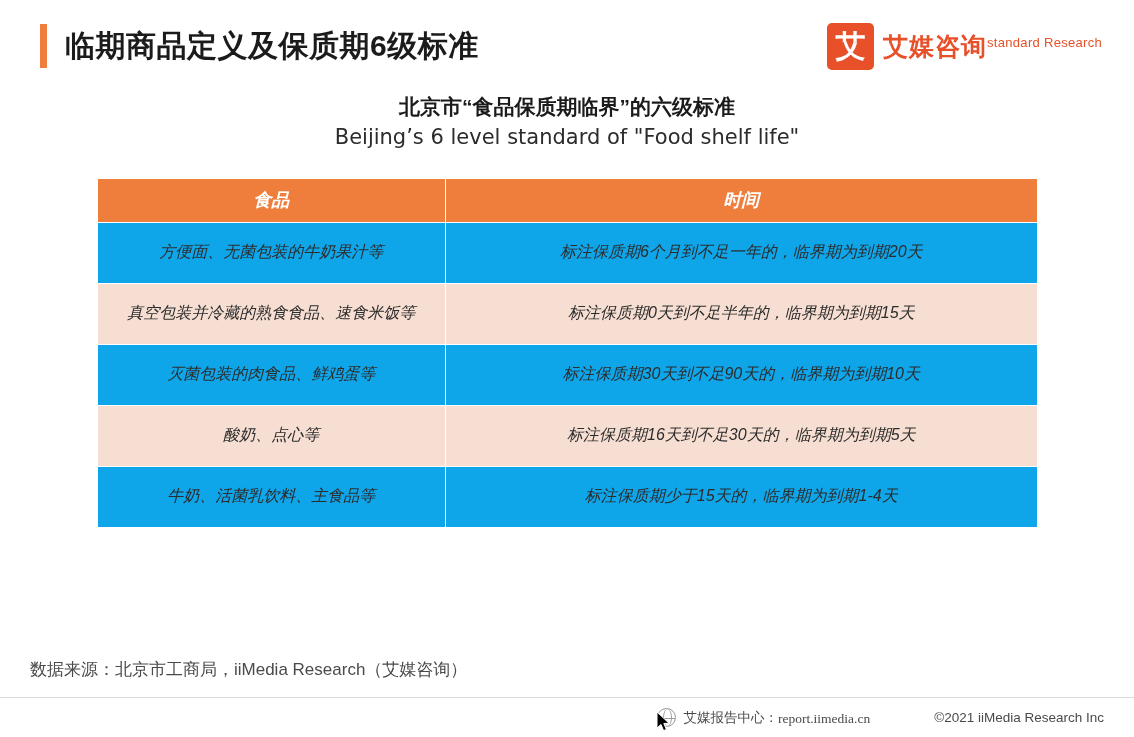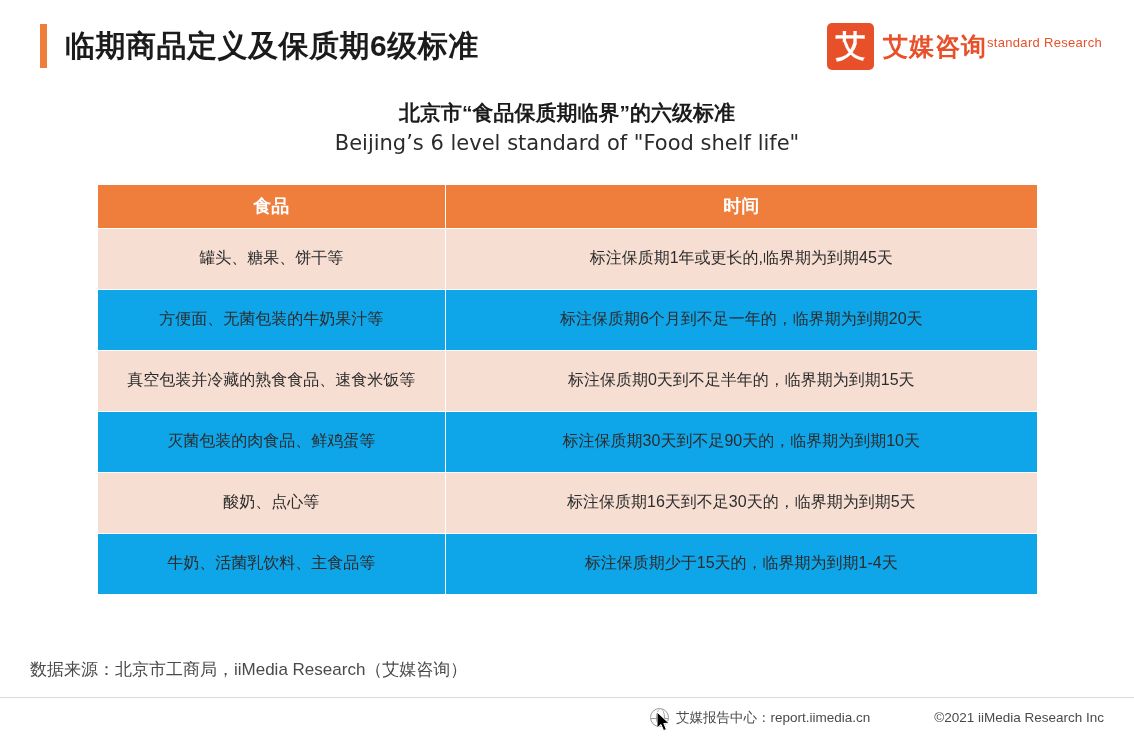--- a/index.html
+++ b/index.html
@@ -81,39 +81,39 @@
     color: #e8502a;
     font-size: 13px;
     line-height: 1.2;
     letter-spacing: 0.3px;
     margin-top: 2px;
   }
 
   
   .subtitle-block {
     text-align: center;
-    margin-top: 6px;
   }
   .subtitle-cn {
     font-size: 21px;
     font-weight: bold;
     color: #1b1b1b;
     line-height: 1.45;
   }
   .subtitle-en {
     font-size: 21px;
     color: #2b2b2b;
     line-height: 1.5;
     font-family: "DejaVu Sans", sans-serif;
   }
 
   
   .table-wrap {
     margin: 24px auto 0;
     width: 941px;
+    font-style: italic;
   }
   table.data-table {
     width: 100%;
     border-collapse: collapse;
     table-layout: fixed;
   }
   table.data-table th {
     background: #ef7d3c;
     color: #ffffff;
     font-size: 18px;
@@ -160,21 +160,21 @@
     display: flex;
     align-items: center;
     justify-content: flex-end;
     padding-right: 30px;
     box-sizing: border-box;
     font-size: 13.5px;
     color: #4a4a4a;
   }
   .footer-left-group {
     display: flex;
-    align-items: center;
+    align-items: flex-end;
     margin-right: 64px;
   }
   .globe-icon {
     width: 17px;
     height: 17px;
     border: 1.4px solid #9a9a9a;
     border-radius: 50%;
     margin-right: 7px;
     position: relative;
     flex: none;
@@ -191,20 +191,21 @@
     top: 0; bottom: 0; left: 50%;
     width: 7px;
     margin-left: -3.5px;
     border-left: 1.2px solid #9a9a9a;
     border-right: 1.2px solid #9a9a9a;
     border-radius: 50%;
   }
   .footer-link {
     color: #4a4a4a;
     text-decoration: none;
+    font-family: Liberation Serif, serif;
   }
   .footer-copy {
     color: #4a4a4a;
     white-space: nowrap;
   }
   .cursor {
     position: absolute;
     left: 657px;
     top: 712px;
     width: 0;
@@ -237,24 +238,20 @@
 
 <div class="table-wrap">
   <table class="data-table">
     <thead>
       <tr>
         <th class="col-food">食品</th>
         <th class="col-time">时间</th>
       </tr>
     </thead>
     <tbody>
-      <tr class="row-a">
-        <td class="col-food">罐头、糖果、饼干等</td>
-        <td class="col-time">标注保质期1年或更长的,临界期为到期45天</td>
-      </tr>
       <tr class="row-b">
         <td class="col-food">方便面、无菌包装的牛奶果汁等</td>
         <td class="col-time">标注保质期6个月到不足一年的，临界期为到期20天</td>
       </tr>
       <tr class="row-a">
         <td class="col-food">真空包装并冷藏的熟食食品、速食米饭等</td>
         <td class="col-time">标注保质期0天到不足半年的，临界期为到期15天</td>
       </tr>
       <tr class="row-b">
         <td class="col-food">灭菌包装的肉食品、鲜鸡蛋等</td>

